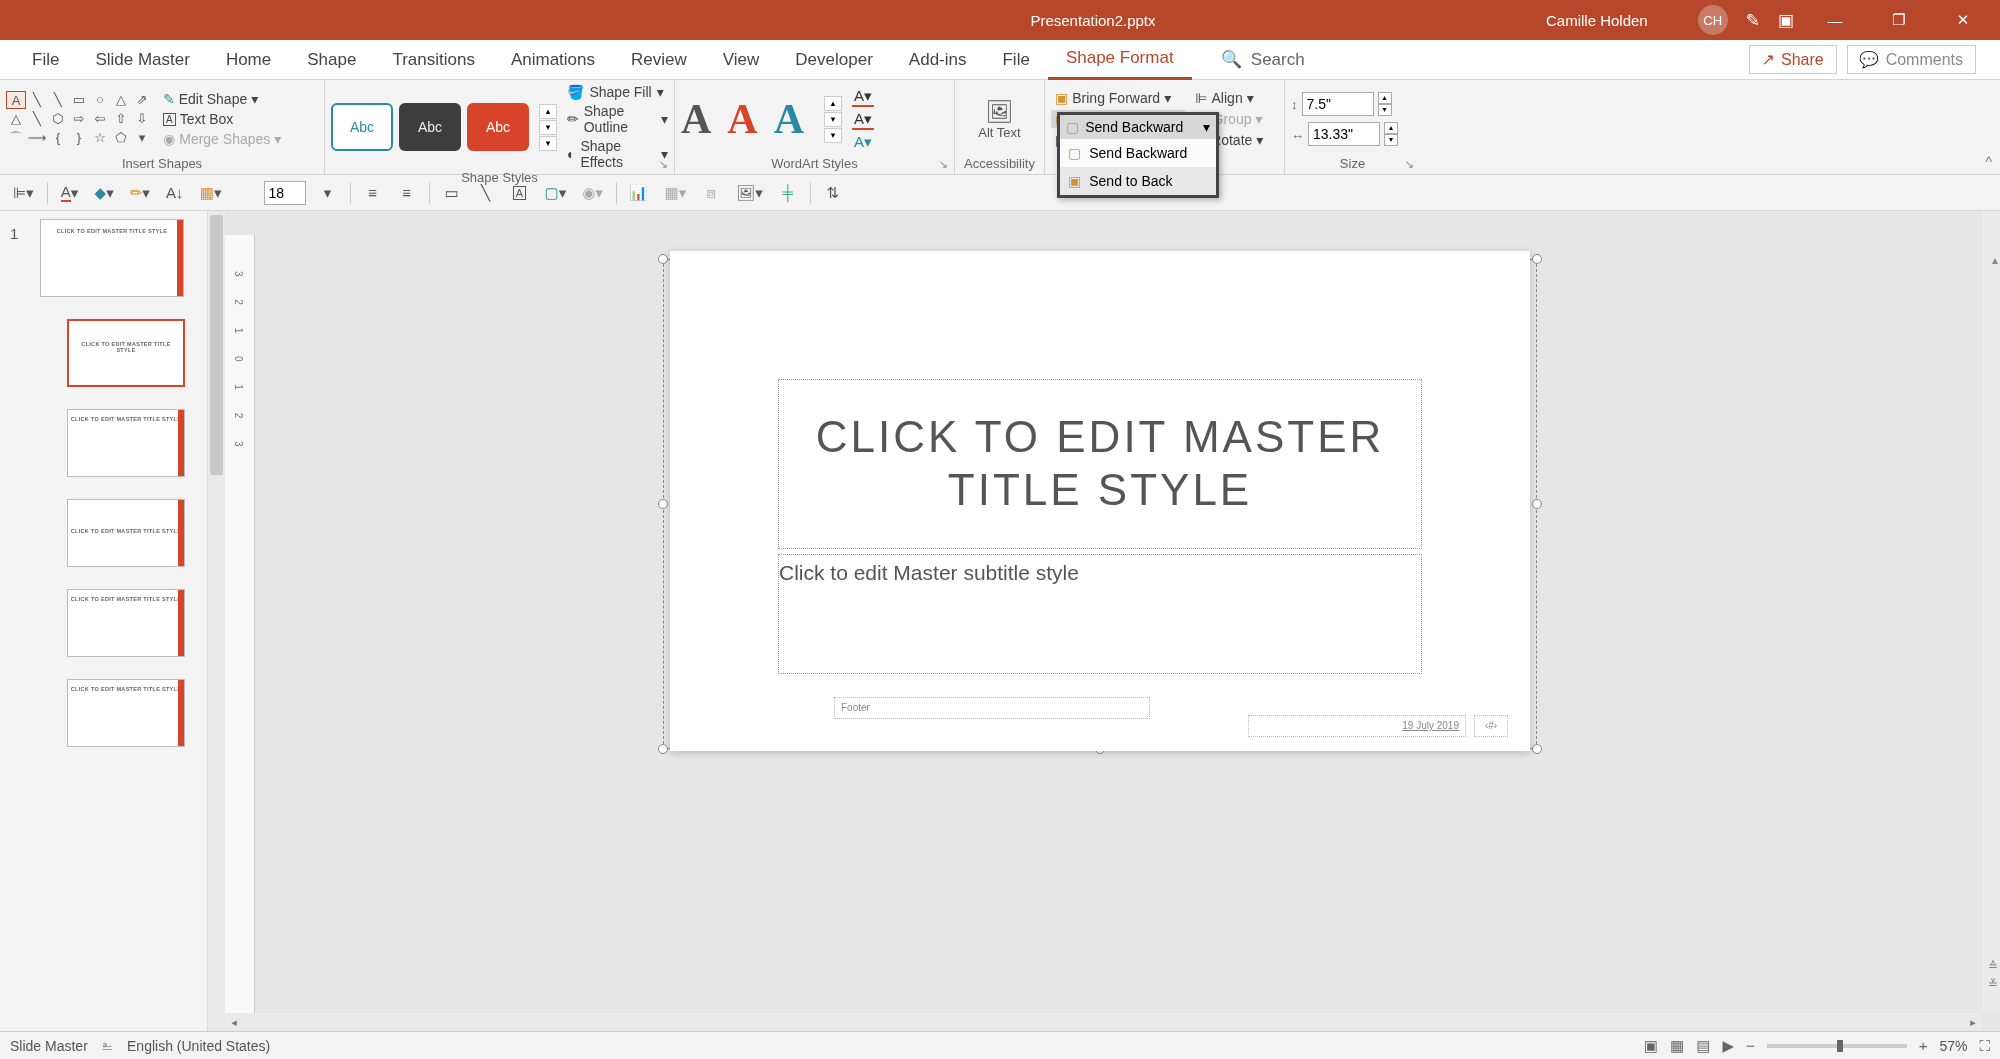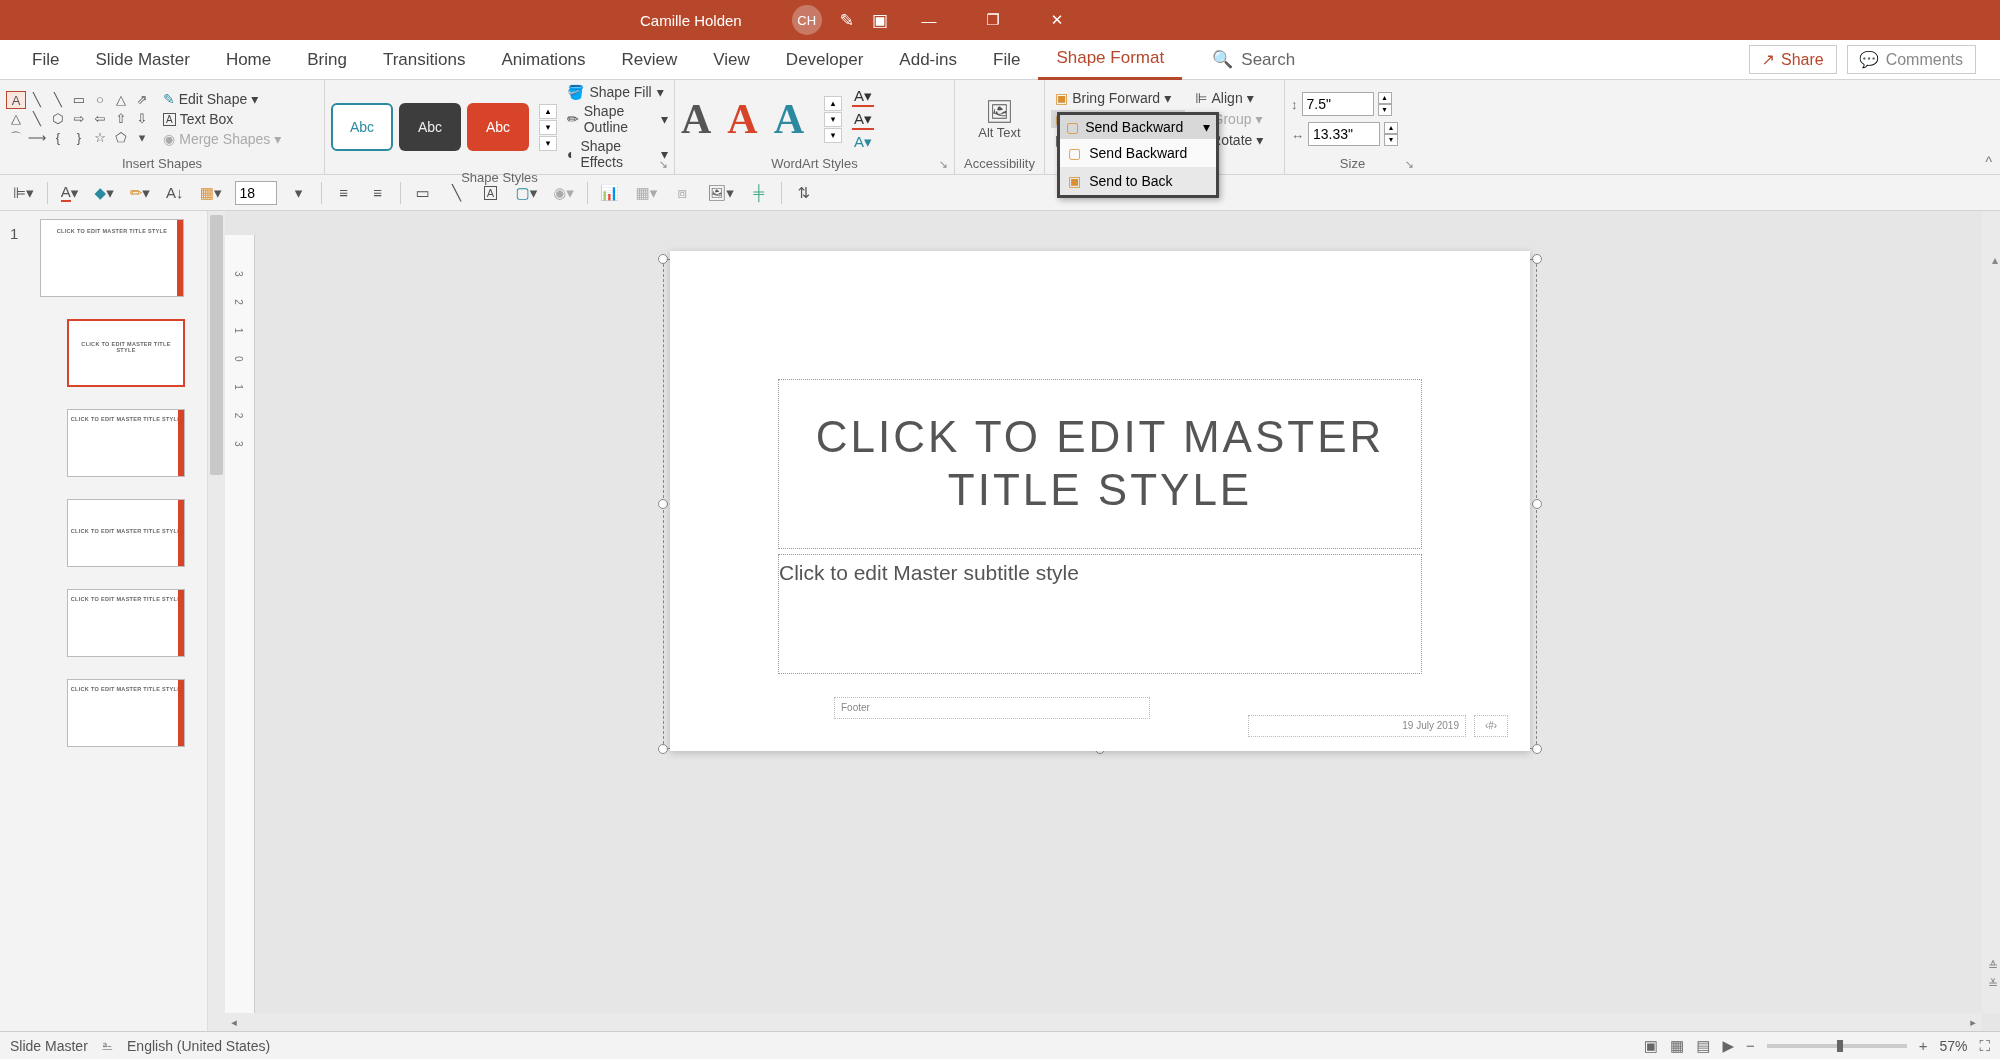--- a/index.html
+++ b/index.html
@@ -75,21 +75,21 @@
 .sizein { display:flex; flex-direction:column; gap:6px; }
 .sizein .srow { display:flex; align-items:center; gap:4px; }
 .sizein input { width:72px; height:24px; border:1px solid #aaa; font-size:14px; padding:0 4px; }
 .sizein .spn { display:flex; flex-direction:column; }
 .sizein .spn span { border:1px solid #aaa; width:14px; height:12px; font-size:8px; text-align:center; line-height:10px; background:#fff; }
 
 
 .toolbar2 { height:36px; background:#f3f3f3; border-bottom:1px solid #d4d4d4; display:flex; align-items:center; gap:10px; padding:0 10px; }
 .toolbar2 .tbtn { height:26px; min-width:24px; display:flex; align-items:center; justify-content:center; color:#555; font-size:15px; padding:0 3px; }
 .toolbar2 .sep { width:1px; height:22px; background:#ccc; }
-.toolbar2 input.fs { width:42px; height:24px; border:1px solid #aaa; font-size:14px; text-align:left; padding:0 4px; }
+.toolbar2 input.fs { width:42px; height:24px; border:1px solid #aaa; font-size:14px; text-align:left; padding:0 4px;margin-left:29px; }
 
 
 .workarea { position:absolute; top:211px; left:0; right:0; bottom:28px; display:flex; }
 .thumbcol { width:225px; background:#f3f3f3; position:relative; overflow:hidden; }
 .thumbscroll { position:absolute; right:0; top:0; width:18px; height:100%; background:#eaeaea; border-left:1px solid #ddd; }
 .thumbscroll .thmb { position:absolute; left:2px; right:2px; background:#c8c8c8; border-radius:2px; }
 .thumbcol .num { position:absolute; left:10px; top:14px; font-size:15px; color:#555; }
 .tslide { position:absolute; background:#fff; border:1px solid #bbb; }
 .tslide .bar { position:absolute; right:0; top:0; bottom:0; width:6px; background:#d8442a; }
 .tslide.sel { border:2px solid #d8442a; }
@@ -104,53 +104,54 @@
 .hscroll .htrack { flex:1; }
 
 .slide { position:absolute; left:445px; top:40px; width:860px; height:500px; background:#fff; box-shadow:0 2px 8px rgba(0,0,0,0.2); }
 .selrect { position:absolute; border:1px dashed #888; }
 .selhandle { position:absolute; width:10px; height:10px; border:1px solid #888; background:#fff; border-radius:50%; }
 
 .ph-title { position:absolute; left:108px; top:128px; width:644px; height:170px; border:1px dotted #999; display:flex; align-items:center; justify-content:center; text-align:center; }
 .ph-title span { font-size:44px; color:#555; font-family:Impact,"Arial Black",sans-serif; letter-spacing:3px; text-transform:uppercase; line-height:1.2; }
 .ph-sub { position:absolute; left:108px; top:303px; width:644px; height:120px; border:1px dotted #999; text-align:left; padding-top:6px; font-size:21px; color:#555; }
 .ph-footer { position:absolute; left:164px; bottom:32px; width:316px; height:22px; border:1px dotted #bbb; font-size:10px; color:#888; padding:4px 6px; }
-.ph-date { position:absolute; right:64px; bottom:14px; width:218px; height:22px; border:1px dotted #bbb; font-size:10px; color:#888; text-align:right; padding:4px 6px; }
+.ph-date { position:absolute; right:64px; bottom:14px; width:218px; height:22px; border:1px dotted #bbb; font-size:10px; color:#888; text-align:right; padding:4px 6px;text-decoration:underline; }
 .ph-num { position:absolute; right:22px; bottom:14px; width:34px; height:22px; border:1px dotted #bbb; font-size:10px; color:#888; text-align:center; padding:4px 2px; }
 
 
 .statusbar { position:absolute; left:0; right:0; bottom:0; height:28px; background:#f3f3f3; border-top:1px solid #ccc; display:flex; align-items:center; font-size:14px; color:#555; padding:0 10px; }
 .statusbar .sright { margin-left:auto; display:flex; align-items:center; gap:12px; }
 .statusbar .vbtn { font-size:15px; color:#666; }
 .statusbar .zslider { width:140px; height:4px; background:#ccc; position:relative; }
 .statusbar .zslider .zthumb { position:absolute; left:50%; top:-4px; width:6px; height:12px; background:#666; }
 
 .ribbon-collapse { position:absolute; right:8px; bottom:4px; font-size:14px; color:#777; }
 </style>
 </head>
 <body>
 
 <div class="titlebar">
   <div class="left"></div>
+  <div class="center">Presentation2.pptx</div>
   <div class="right">
     <span class="user">Camille Holden</span>
     <span class="avatar">CH</span>
     <span class="icon">✎</span>
     <span class="icon">▣</span>
     <span class="wbtn">—</span>
     <span class="wbtn">❐</span>
     <span class="wbtn">✕</span>
   </div>
 </div>
 
 <div class="menurow">
   <div class="tab">File</div>
   <div class="tab">Slide Master</div>
   <div class="tab">Home</div>
-  <div class="tab">Bring</div>
+  <div class="tab">Shape</div>
   <div class="tab">Transitions</div>
   <div class="tab">Animations</div>
   <div class="tab">Review</div>
   <div class="tab">View</div>
   <div class="tab">Developer</div>
   <div class="tab">Add-ins</div>
   <div class="tab">File</div>
   <div class="tab active">Shape Format</div>
   <div class="searchwrap">
     <span>🔍</span>

